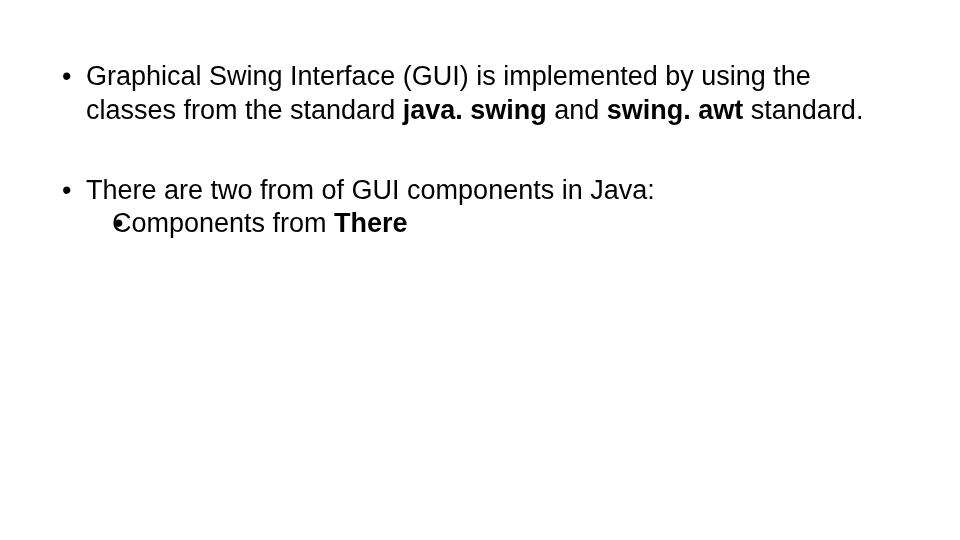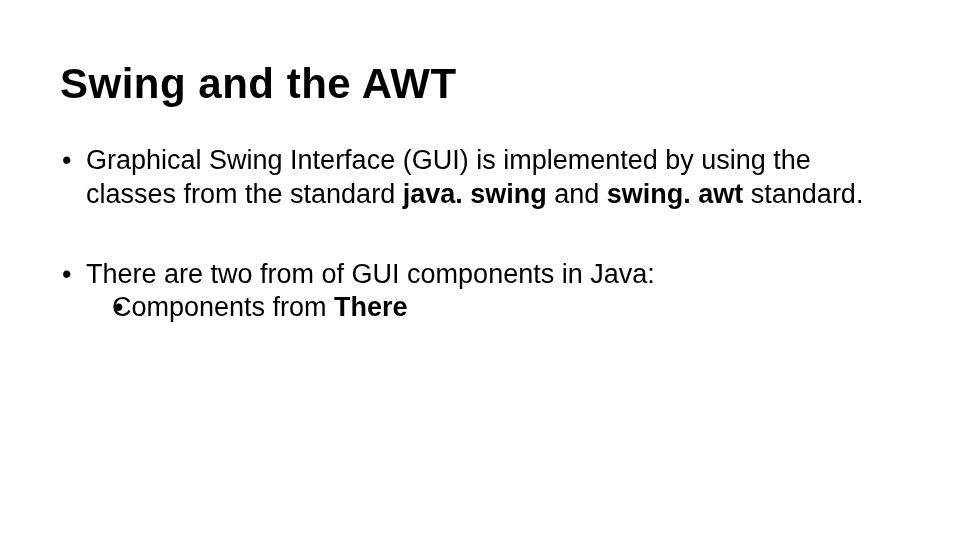--- a/index.html
+++ b/index.html
@@ -51,21 +51,20 @@
     top: 0;
   }
   .bold {
     font-weight: 700;
   }
 </style>
 </head>
 <body>
 
 <div class="slide">
-  <h1 class="title">Swing and the AWT</h1>
 
   <div class="content">
 
     <div class="bullet1">
       <span>Graphical Swing Interface (GUI) is implemented by using the classes from the standard </span><span class="bold">java. swing </span><span>and </span><span class="bold">swing. awt </span><span>standard.</span>
     </div>
 
     <div class="bullet1" style="margin-bottom:0;">
       <span>There are two from of GUI components in Java:</span>
       <div class="bullet2" style="padding-left:26px;">

